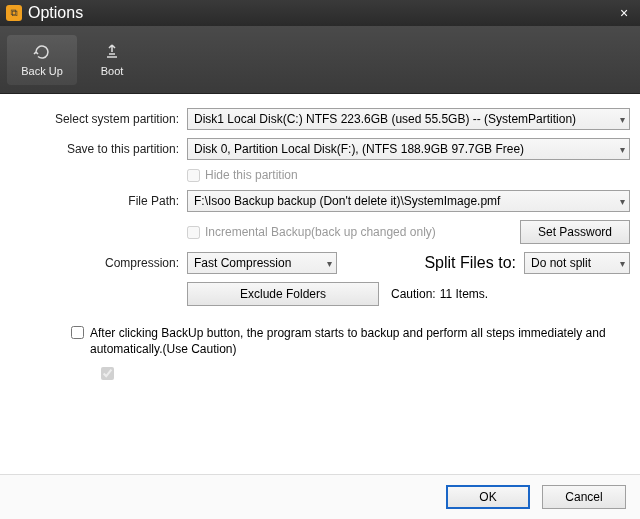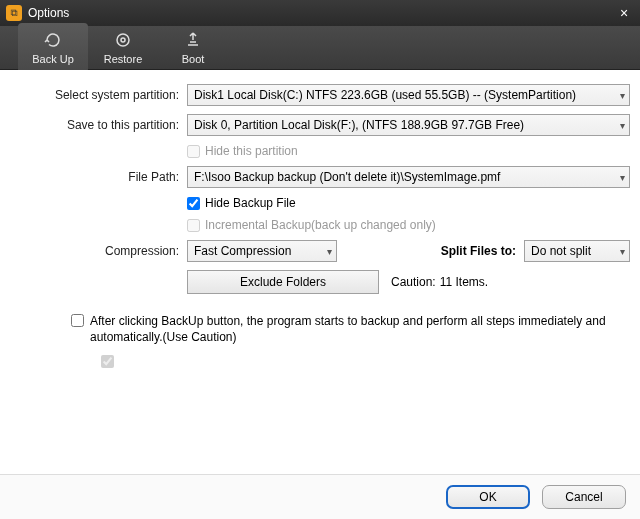--- a/index.html
+++ b/index.html
@@ -1,74 +1,65 @@
 <!DOCTYPE html>
 <html><head>
 <meta charset="utf-8">
 <style>
 * { box-sizing: border-box; margin: 0; padding: 0; }
 body { font-family: "Segoe UI", Tahoma, sans-serif; font-size: 12px; color: #000; background: #fff; width: 640px; height: 519px; overflow: hidden; display: flex; flex-direction: column; }
 .titlebar { background: linear-gradient(#3a3a3a, #2a2a2a); color: #fff; height: 26px; display: flex; align-items: center; padding: 0 6px; }
 .titlebar .icon { width: 16px; height: 16px; background: #f0a020; border-radius: 3px; margin-right: 6px; display:flex; align-items:center; justify-content:center; font-size:10px; color:#333;}
-.titlebar .title { flex: 1; font-size: 12px; }
+.titlebar .title { flex: 1; font-size: 16px; }
 .titlebar .close { width: 20px; text-align: center; font-size: 14px; cursor: pointer; }
-.toolbar { background: linear-gradient(#4a4a4a, #3a3a3a); height: 44px; display: flex; align-items: center; padding: 0 18px; border-bottom: 1px solid #222; }
+.toolbar { background: linear-gradient(#4a4a4a, #3a3a3a); height: 68px; display: flex; align-items: center; padding: 0 7px; border-bottom: 1px solid #222; }
 .tool { width: 70px; height: 50px; display: flex; flex-direction: column; align-items: center; justify-content: center; color: #eee; font-size: 11px; cursor: pointer; border-radius: 4px; }
 .tool.active { background: linear-gradient(#5a5a5a, #484848); }
 .tool .ticon { width: 20px; height: 20px; margin-bottom: 3px; display:flex; align-items:center; justify-content:center;}
 .tool svg { stroke: #ddd; fill: none; stroke-width: 1.5; }
 .content { flex: 1; padding: 14px 10px 10px 10px; background: #fff; overflow: auto; margin-left: 17px; }
 .row { display: flex; align-items: center; margin-bottom: 8px; }
 .lbl { width: 160px; text-align: right; padding-right: 8px; font-size: 12px; color: #222; }
 .ctrl { flex: 1; display: flex; align-items: center; gap: 8px; }
 .combo, .textfield { width: 100%; border: 1px solid #a0a0a0; background: linear-gradient(#f7f7f7,#eee); height: 22px; display: flex; align-items: center; padding: 0 6px; font-size: 12px; position: relative; }
 .combo .arrow, .textfield .arrow { position: absolute; right: 4px; font-size: 10px; color: #555; }
 .combo.small { width: 150px; flex: none; }
 .combo.medium { width: 106px; flex: none; }
 .chk { display: flex; align-items: center; gap: 5px; font-size: 12px; }
 .chk input { width: 13px; height: 13px; }
 .chk.disabled { color: #9a9a9a; }
 .btn { background: linear-gradient(#f7f7f7,#e6e6e6); border: 1px solid #a0a0a0; height: 24px; padding: 0 16px; font-size: 12px; cursor: pointer; display:inline-flex; align-items:center; justify-content:center; }
 .btn.wide { width: 192px; justify-content: center; }
 .footer { border-top: 1px solid #ddd; padding: 10px 14px; display: flex; justify-content: flex-end; gap: 12px; background: #fafafa; }
-.footer .btn { width: 84px; height: 24px; justify-content: center; border-radius: 7px; }
+.footer .btn { width: 84px; height: 24px; justify-content: center; }
 .footer .btn.primary { border: 2px solid #1a66c7; }
 .spacer { width: 160px; flex:none; }
 .auto-row { display:flex; align-items:flex-start; gap:6px; margin: 20px 0 10px 44px; }
 .auto-row .txt { font-size:12px; line-height:1.3; max-width: 520px;}
 .sub-chk { margin-left: 74px; margin-top: 6px; }
 .split-wrap { display:flex; align-items:center; gap:8px; margin-left:auto; }
-.split-wrap .slbl { font-size:12px;font-weight:bold; }
+.split-wrap .slbl { font-size:16px; }
 </style>
 </head>
 <body>
 
 <div class="titlebar">
   <span class="icon">⧉</span>
   <span class="title">Options</span>
   <span class="close">×</span>
 </div>
 
 <div class="toolbar">
   <div class="tool active">
     <span class="ticon">
         <svg viewBox="0 0 20 20" width="20" height="20">
           <path d="M4 10a6 6 0 1 1 2 4.5M4 10l-2 2M4 10l2 2"></path>
         </svg>
       </span>
     <span>Back Up</span>
-  </div>
-  <div class="tool">
-    <span class="ticon">
-        <svg viewBox="0 0 20 20" width="20" height="20">
-          <circle cx="10" cy="10" r="6"></circle>
-          <circle cx="10" cy="10" r="2"></circle>
-        </svg>
-      </span>
-    <span>Restore</span>
   </div>
   <div class="tool">
     <span class="ticon">
         <svg viewBox="0 0 20 20" width="20" height="20">
           <path d="M10 3v5M10 3l3 3M10 3l-3 3M5 15h10M7 12h6M9 9h2"></path>
         </svg>
       </span>
     <span>Boot</span>
   </div>
 </div>
@@ -106,34 +97,28 @@
   <div class="row">
     <div class="lbl">File Path:</div>
     <div class="ctrl">
       <div class="textfield">
         <span>F:\Isoo Backup backup (Don't delete it)\SystemImage.pmf</span>
         <span class="arrow">▾</span>
       </div>
     </div>
   </div>
 
-  <div class="row">
-    <div class="spacer"></div>
-    <label class="chk">
-      <input type="checkbox" checked="" style="">
-      <span>Hide Backup File</span>
-    </label>
-  </div>
 
   <div class="row" style="margin-top:4px;">
     <div class="spacer"></div>
     <label class="chk disabled" style="flex:1;">
       <input type="checkbox" disabled="" style="">
       <span>Incremental Backup(back up changed only)</span>
     </label>
+    <button class="btn" style="width:110px;">Set Password</button>
   </div>
 
   <div class="row" style="margin-top:6px;">
     <div class="lbl">Compression:</div>
     <div class="ctrl">
       <div class="combo small">
         <span>Fast Compression</span>
         <span class="arrow">▾</span>
       </div>
       <div class="split-wrap">

